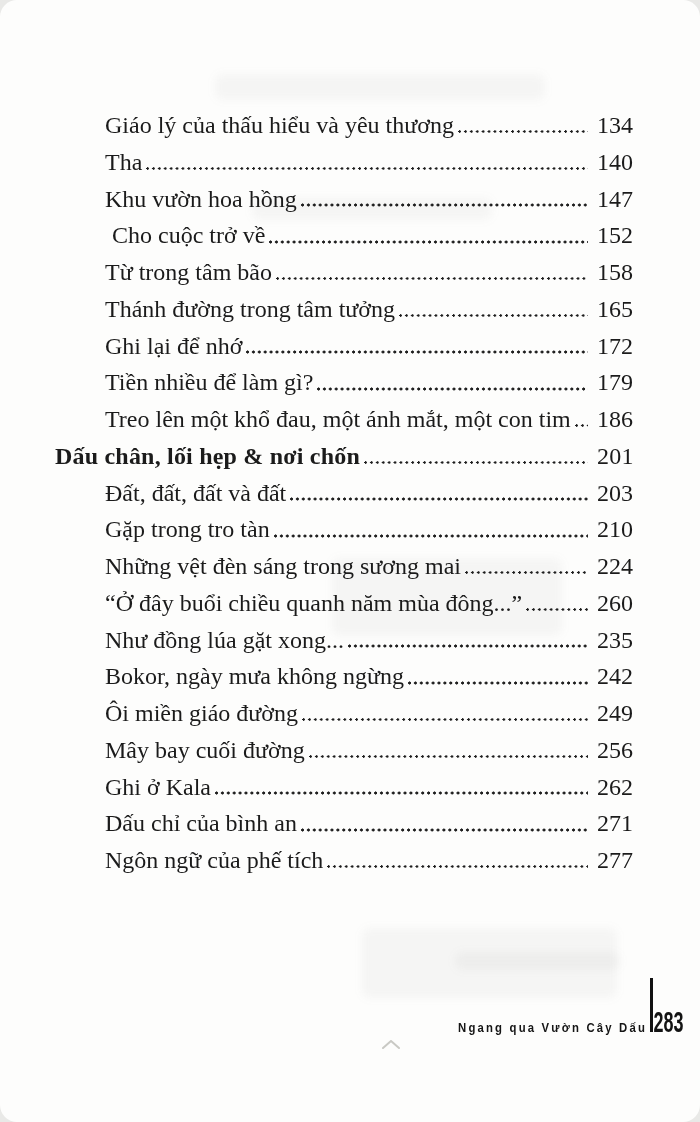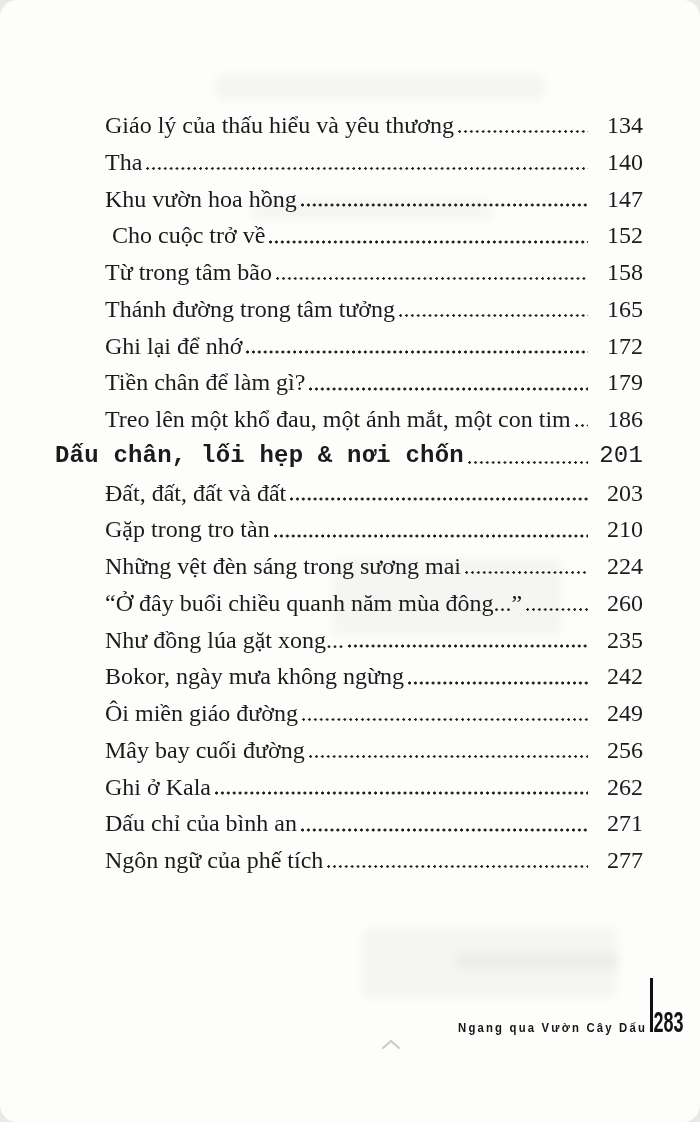--- a/index.html
+++ b/index.html
@@ -44,37 +44,36 @@
   .toc-row {
     display: flex;
     align-items: baseline;
     height: 36.75px;
     font-size: 24px;
     line-height: 36.75px;
     white-space: nowrap;
   }
   .toc-row.sub .toc-title { padding-left: 50px; }
   .toc-row.sub.indent-sm .toc-title { padding-left: 57px; }
-  .toc-row.section { font-weight: bold; letter-spacing: 0.2px; font-family: Liberation Mono, monospace; }
+  .toc-row.section { font-weight: bold; letter-spacing: 0.2px; }
   .toc-row.section .toc-page { font-weight: normal; }
 
   .toc-title { flex: 0 0 auto; }
   .toc-dots {
     flex: 1 1 auto;
     align-self: flex-end;
     height: 3.5px;
     margin: 0 9px 10.5px 4px;
     background-image: radial-gradient(circle at 1.6px 1.75px, #1e1e1e 1.15px, rgba(0,0,0,0) 1.6px);
     background-size: 5.9px 3.5px;
     background-repeat: repeat-x;
   }
   .toc-page {
     flex: 0 0 auto;
     min-width: 46px;
-    text-align: right;
   }
 
   
   .footer {
     position: absolute;
     top: 978px;
     left: 0;
     width: 100%;
     height: 54px;
   }
@@ -160,21 +159,21 @@
       <span class="toc-title">Thánh đường trong tâm tưởng</span>
       <span class="toc-dots"></span>
       <span class="toc-page">165</span>
     </div>
       <div class="toc-row sub">
       <span class="toc-title">Ghi lại để nhớ</span>
       <span class="toc-dots"></span>
       <span class="toc-page">172</span>
     </div>
       <div class="toc-row sub">
-      <span class="toc-title">Tiền chân để làm gì?</span>
+      <span class="toc-title">Tiền nhiều để làm gì?</span>
       <span class="toc-dots"></span>
       <span class="toc-page">179</span>
     </div>
       <div class="toc-row sub">
       <span class="toc-title">Treo lên một khổ đau, một ánh mắt, một con tim</span>
       <span class="toc-dots"></span>
       <span class="toc-page">186</span>
     </div>
       <div class="toc-row section">
       <span class="toc-title">Dấu chân, lối hẹp &amp; nơi chốn</span>

